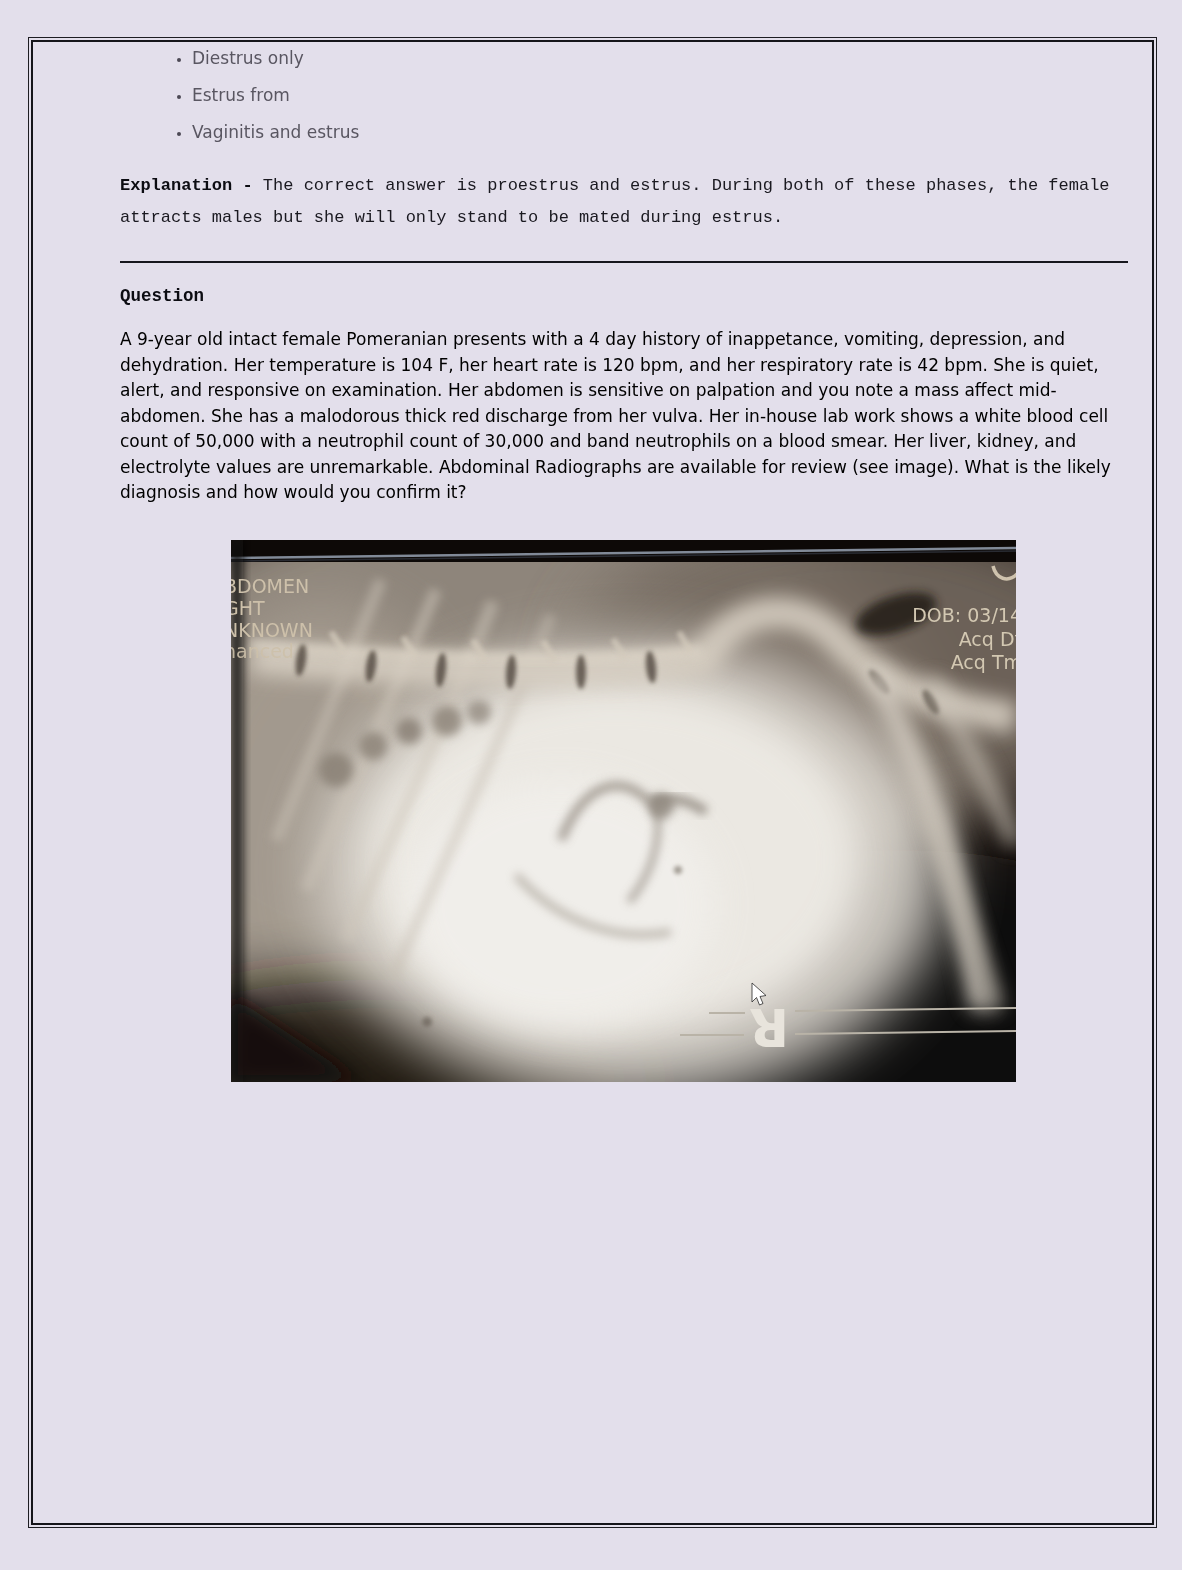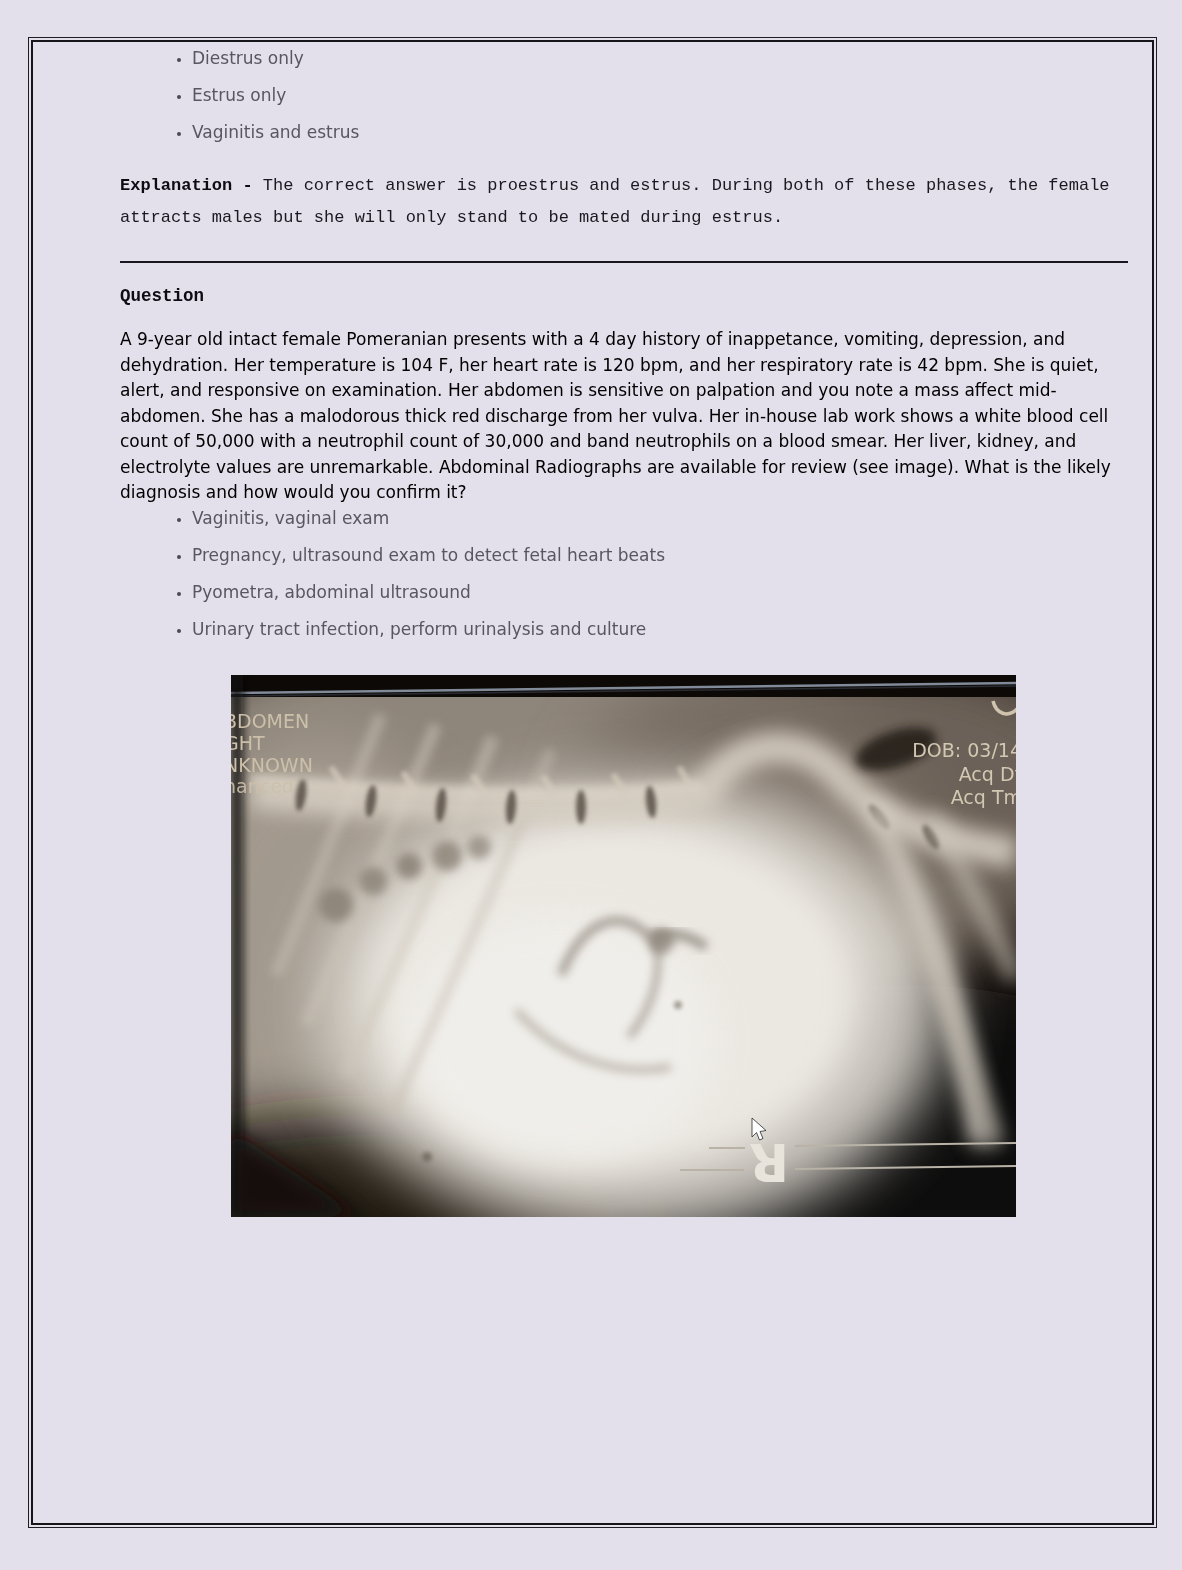--- a/index.html
+++ b/index.html
@@ -31,38 +31,32 @@
 
 <div class="page">
   <div class="frame">
     <div class="frame-inner"></div>
   </div>
 
   <div class="content">
 
     <ul class="opts opts-top">
       <li>Diestrus only</li>
-      <li>Estrus only</li>
+      <li>Estrus from</li>
       <li>Vaginitis and estrus</li>
     </ul>
 
     <p class="expl"><b>Explanation -</b> <span>The correct answer is proestrus and estrus. During both of these phases, the female attracts males but she will only stand to be mated during estrus.</span></p>
 
     <hr class="divider">
 
     <div class="q-head">Question</div>
 
     <p class="q-text">A 9-year old intact female Pomeranian presents with a 4 day history of inappetance, vomiting, depression, and dehydration. Her temperature is 104 F, her heart rate is 120 bpm, and her respiratory rate is 42 bpm. She is quiet, alert, and responsive on examination. Her abdomen is sensitive on palpation and you note a mass affect mid-abdomen. She has a malodorous thick red discharge from her vulva. Her in-house lab work shows a white blood cell count of 50,000 with a neutrophil count of 30,000 and band neutrophils on a blood smear. Her liver, kidney, and electrolyte values are unremarkable. Abdominal Radiographs are available for review (see image). What is the likely diagnosis and how would you confirm it?</p>
 
-    <ul class="opts opts-bottom">
-      <li>Vaginitis, vaginal exam</li>
-      <li>Pregnancy, ultrasound exam to detect fetal heart beats</li>
-      <li>Pyometra, abdominal ultrasound</li>
-      <li>Urinary tract infection, perform urinalysis and culture</li>
-    </ul>
 
     <div class="xray-wrap">
       <svg width="785" height="542" viewBox="0 0 785 542" role="img">
         <defs>
           <filter id="b30" x="-60%" y="-60%" width="220%" height="220%">
               <feGaussianBlur stdDeviation="30"></feGaussianBlur>
             </filter>
           <filter id="b18" x="-60%" y="-60%" width="220%" height="220%">
               <feGaussianBlur stdDeviation="18"></feGaussianBlur>
             </filter>

